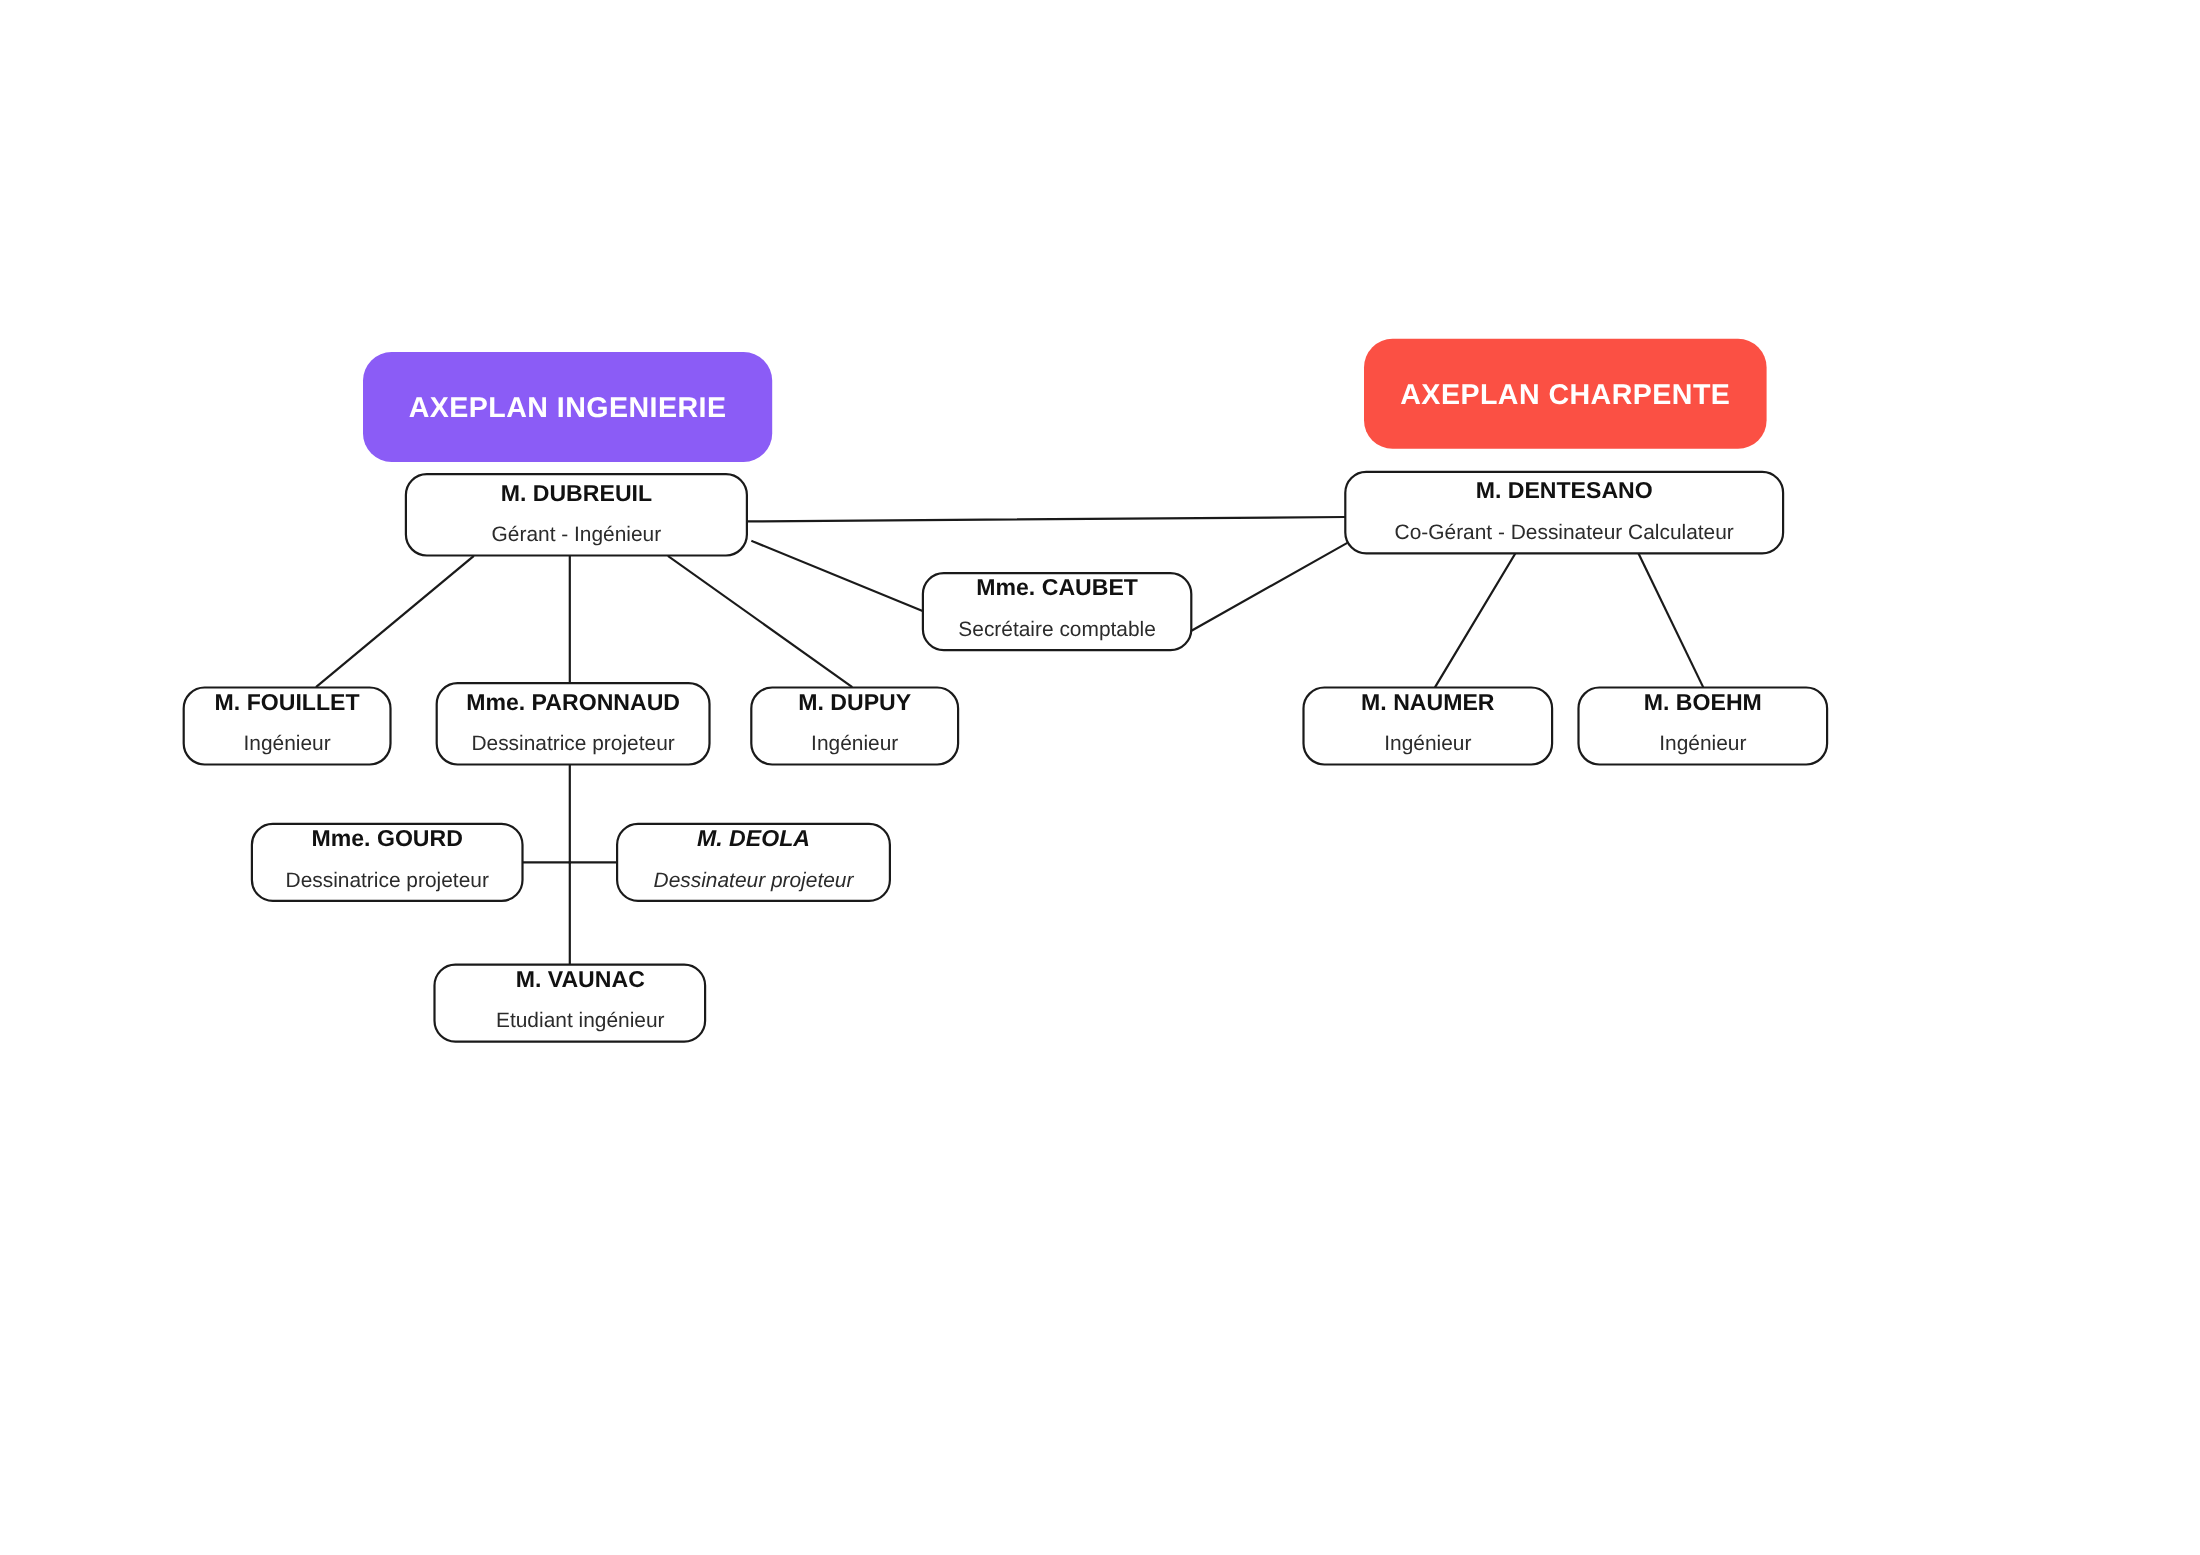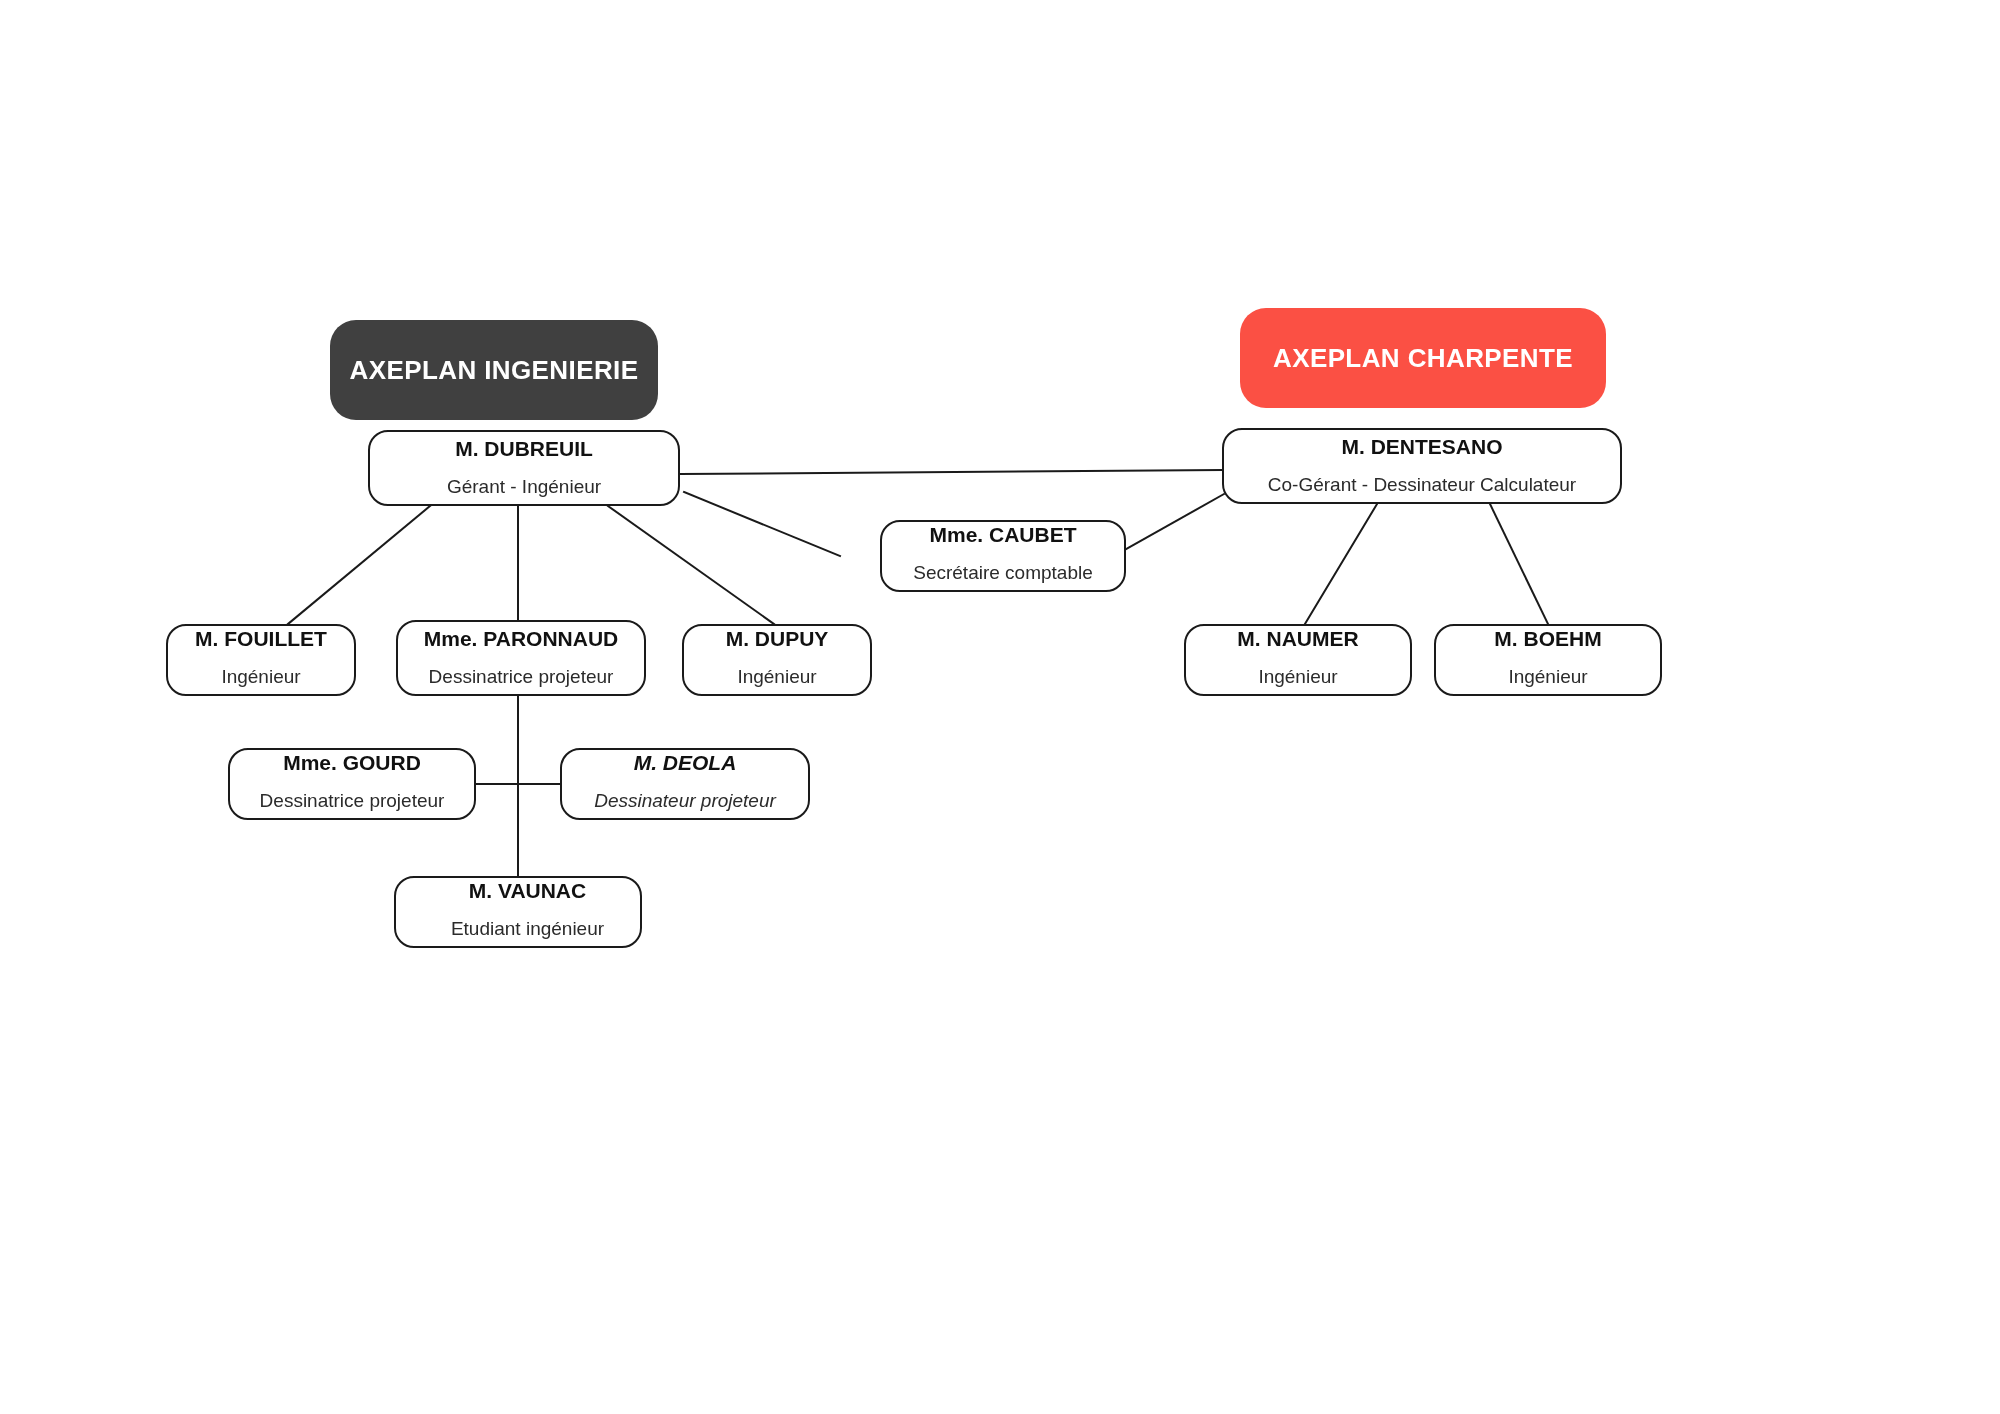--- a/index.html
+++ b/index.html
@@ -83,39 +83,39 @@
       <line x1="430" y1="506" x2="288" y2="624" stroke="#1a1a1a" stroke-width="2" stroke-linecap="square"></line>
       <line x1="518" y1="506" x2="518" y2="620" stroke="#1a1a1a" stroke-width="2" stroke-linecap="square"></line>
       <line x1="608" y1="506" x2="774" y2="624" stroke="#1a1a1a" stroke-width="2" stroke-linecap="square"></line>
       <line x1="1377" y1="504" x2="1305" y2="624" stroke="#1a1a1a" stroke-width="2" stroke-linecap="square"></line>
       <line x1="1490" y1="504" x2="1548" y2="624" stroke="#1a1a1a" stroke-width="2" stroke-linecap="square"></line>
       <line x1="518" y1="696" x2="518" y2="876" stroke="#1a1a1a" stroke-width="2" stroke-linecap="square"></line>
       <line x1="476" y1="784" x2="518" y2="784" stroke="#1a1a1a" stroke-width="2" stroke-linecap="square"></line>
       <line x1="518" y1="784" x2="560" y2="784" stroke="#1a1a1a" stroke-width="2" stroke-linecap="square"></line>
     </svg>
 
-  <div class="dept-header" style="left: 330px; top: 320px; width: 328px; height: 100px; background: #404040;">
+  <div class="dept-header" style="left: 330px; top: 320px; width: 372px; height: 100px; background: #8b5cf6;">
     <span>AXEPLAN INGENIERIE</span>
   </div>
 
   <div class="dept-header" style="left: 1240px; top: 308px; width: 366px; height: 100px; background: rgb(251, 80, 68);">
     <span>AXEPLAN CHARPENTE</span>
   </div>
 
   <div class="node" style="left: 368px; top: 430px; width: 312px; height: 76px;">
     <span class="node-name">M. DUBREUIL</span>
     <span class="node-role">Gérant - Ingénieur</span>
   </div>
 
   <div class="node" style="left: 1222px; top: 428px; width: 400px; height: 76px;">
     <span class="node-name">M. DENTESANO</span>
     <span class="node-role">Co-Gérant - Dessinateur Calculateur</span>
   </div>
 
-  <div class="node" style="left: 880px; top: 520px; width: 246px; height: 72px;">
+  <div class="node" style="left: 838px; top: 520px; width: 246px; height: 72px;">
     <span class="node-name">Mme. CAUBET</span>
     <span class="node-role">Secrétaire comptable</span>
   </div>
 
   <div class="node" style="left: 166px; top: 624px; width: 190px; height: 72px;">
     <span class="node-name">M. FOUILLET</span>
     <span class="node-role">Ingénieur</span>
   </div>
 
   <div class="node" style="left: 396px; top: 620px; width: 250px; height: 76px;">

